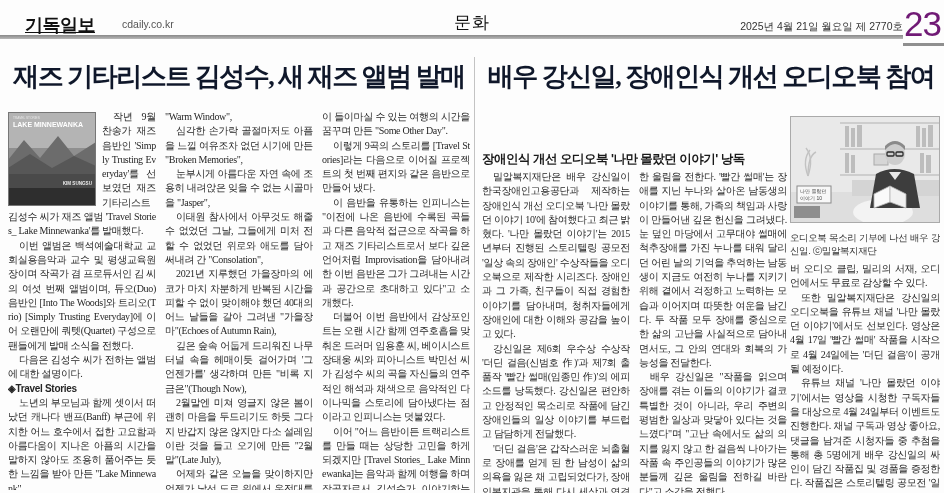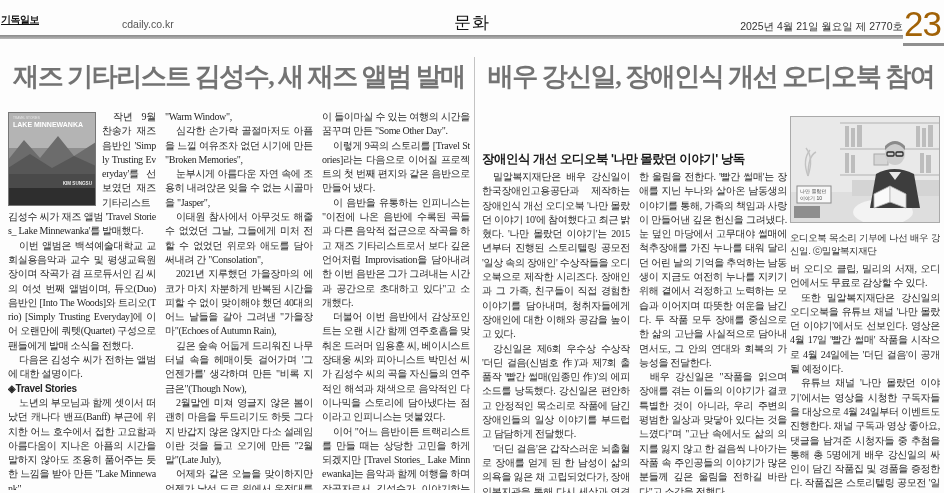--- a/index.html
+++ b/index.html
@@ -1,39 +1,39 @@
 <!DOCTYPE html>
 <html><head>
 <meta charset="utf-8">
 <style>
   html,body{margin:0;padding:0;background:#fff;}
   .page{position:relative;width:944px;height:493px;background:#fdfdfd;overflow:hidden;
         font-family:"Liberation Serif","DejaVu Serif",serif;color:#222;}
 
   
-  .mh-paper{position:absolute;left:1px;top:13px;font-family:"Liberation Sans",sans-serif;
-            font-weight:800;font-size:10px;color:#111;letter-spacing:-0.5px;text-decoration:underline;}
+  .mh-paper{position:absolute;left:25px;top:13px;font-family:"Liberation Sans",sans-serif;
+            font-weight:800;font-size:18px;color:#111;letter-spacing:-0.5px;text-decoration:underline;}
   .mh-url{position:absolute;left:78px;top:18px;font-family:"Liberation Sans",sans-serif;
           font-size:10.5px;color:#555;margin-left:44px;}
   .mh-section{position:absolute;left:0;top:11px;width:944px;text-align:center;
               font-family:"Liberation Sans",sans-serif;font-size:17px;color:#111;letter-spacing:1px;}
   .mh-date{position:absolute;right:41px;top:20px;font-family:"Liberation Sans",sans-serif;
            font-size:10.5px;color:#333;}
   .mh-page{position:absolute;right:3px;top:4px;font-family:"Liberation Sans",sans-serif;
-           font-size:35px;font-weight:500;color:#a16207;letter-spacing:-1px;}
+           font-size:35px;font-weight:500;color:#701a75;letter-spacing:-1px;}
   .mh-rule{position:absolute;left:0;top:35px;width:903px;height:4px;
            background:linear-gradient(#898989,#b8b8b8);}
   .mh-rule2{position:absolute;left:903px;top:43px;width:41px;height:3px;background:#8f8f8f;}
 
   
   .v-divider{position:absolute;left:474px;top:57px;width:1px;height:436px;background:#c3c3c3;}
   .article{position:absolute;top:56px;}
   .article-left{left:8px;width:462px;}
   .article-right{left:482px;width:458px;}
-  .headline{margin:0;text-align:center;font-size:26px;font-weight:700;color:#737373;
+  .headline{margin:0;text-align:center;font-size:26px;font-weight:700;color:#0f172a;
             letter-spacing:-1.5px;line-height:42px;font-family:"Liberation Serif","DejaVu Serif",serif;}
   .cols{position:absolute;display:flex;gap:9px;}
   .cols-left{top:54px;left:0;}
   .col{width:148px;height:380px;overflow:hidden;}
   .bp{margin:0;font-size:10px;line-height:14.3px;text-align:justify;text-indent:11px;
       letter-spacing:-0.3px;word-break:break-all;color:#262626;}
   .noindent{text-indent:0;}
   .song-head{font-family:"Liberation Sans",sans-serif;font-weight:700;text-indent:0;}
 
   .album-cover{float:left;width:88px;height:94px;margin:2px 6px 2px 0;}

